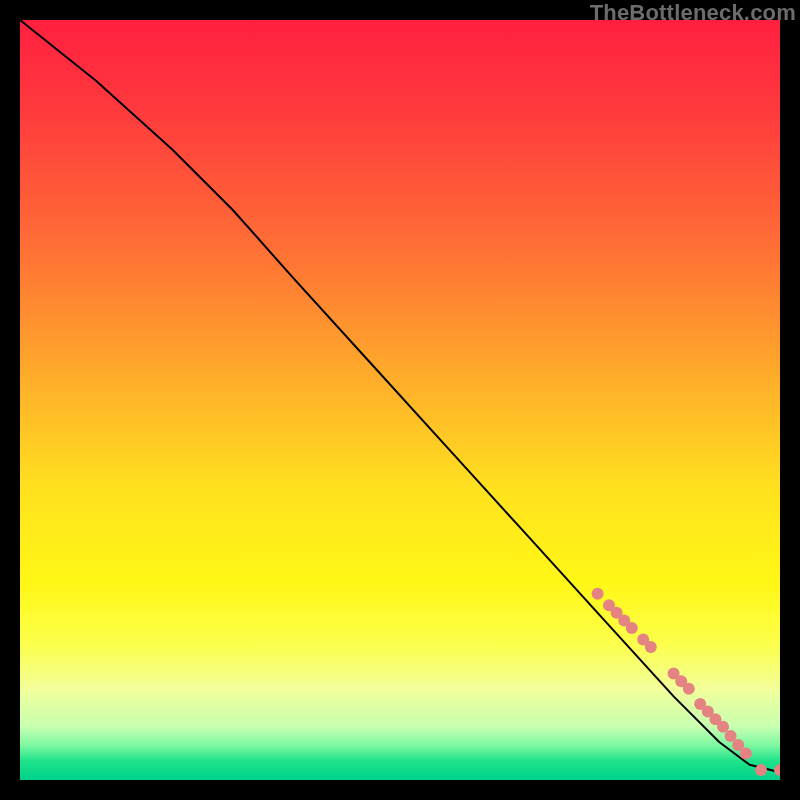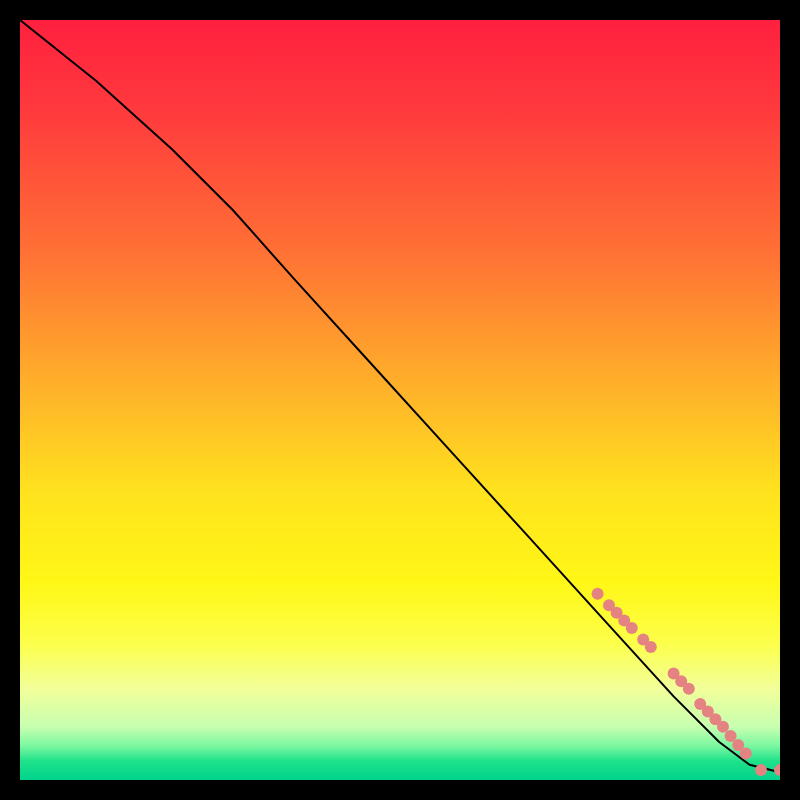--- a/index.html
+++ b/index.html
@@ -76,13 +76,14 @@
           <circle cx="695.40" cy="699.20" r="6" fill="#e58282"></circle>
           <circle cx="703.00" cy="706.80" r="6" fill="#e58282"></circle>
           <circle cx="710.60" cy="715.92" r="6" fill="#e58282"></circle>
           <circle cx="718.20" cy="725.04" r="6" fill="#e58282"></circle>
           <circle cx="725.80" cy="733.40" r="6" fill="#e58282"></circle>
           <circle cx="741.00" cy="750.12" r="6" fill="#e58282"></circle>
           <circle cx="760.00" cy="750.12" r="6" fill="#e58282"></circle>
         </g>
     </svg>
   </div>
+  <div class="watermark">TheBottleneck.com</div>
 </div>
 
 </body></html>

